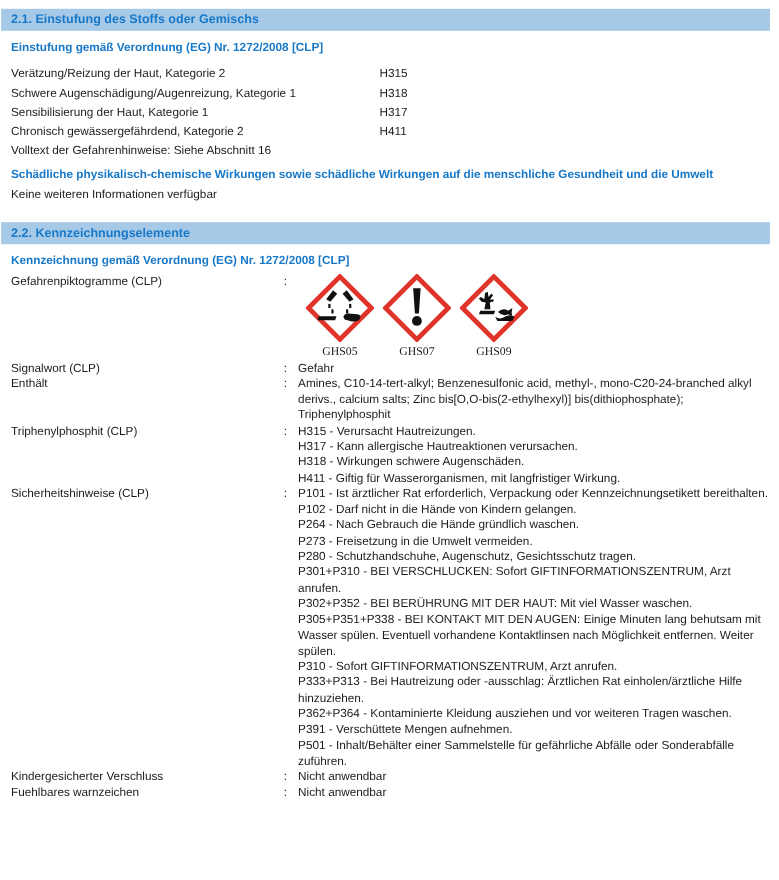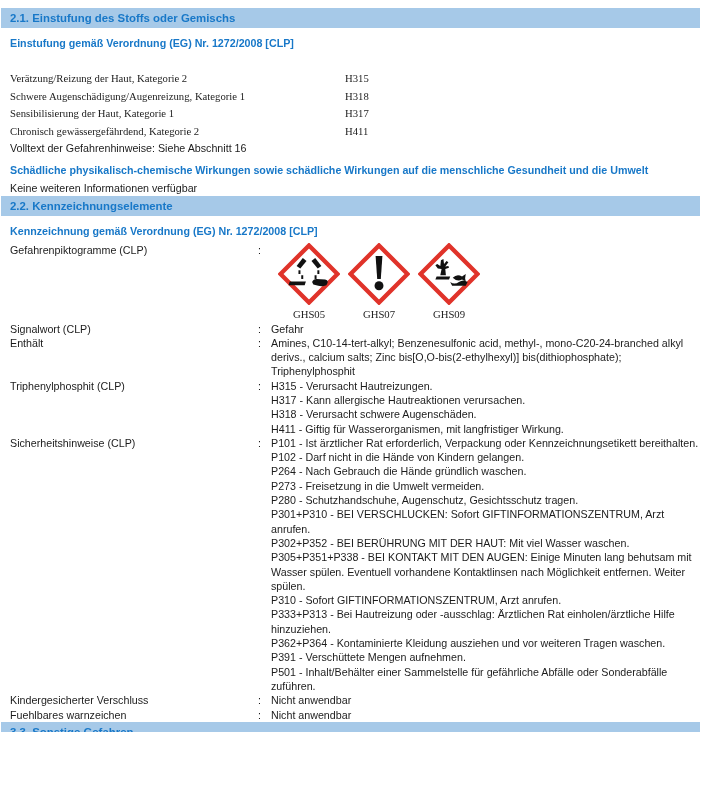--- a/index.html
+++ b/index.html
@@ -7,24 +7,24 @@
     width:708px;height:732px;box-sizing:border-box;
     padding-top:8px;overflow:hidden;background:#fff;
     font-family:"Liberation Sans", sans-serif;
     font-size:10.7px;color:#1c1c1c;
   }
   .section-bar{
     margin:0 8px 0 1px;height:20px;line-height:20px;
     background:#a6c9e8;color:#1878c8;
     font-weight:bold;font-size:11.4px;padding-left:9px;
   }
-  .section-bar.spaced{margin-top:0;}
+  .section-bar.spaced{margin-top:17px;}
   .content{padding:0 4px 0 10px;}
   .subheading{color:#1878c8;font-weight:bold;margin-top:7px;line-height:16px;}
-  .class-table{margin-top:19px;font-family:Liberation Serif, serif;}
+  .class-table{margin-top:8px;}
   .class-row{display:flex;line-height:17.5px;}
   .class-name{width:335px;flex:none;}
   .plain17{line-height:17.5px;}
   .adverse{margin-top:4px;}
   .noinfo{margin-top:3px;line-height:15px;}
   .kv{display:flex;line-height:14.3px;align-items:flex-start;}
   .kv-label{width:248px;flex:none;}
   .kv-colon{width:13px;flex:none;text-align:left;}
   .kv-value{width:430px;flex:none;}
   .kv.picto-kv{margin-top:4px;}
@@ -137,21 +137,21 @@
       <div class="kv-colon">:</div>
       <div class="kv-value">Amines, C10-14-tert-alkyl; Benzenesulfonic acid, methyl-, mono-C20-24-branched alkyl derivs., calcium salts; Zinc bis[O,O-bis(2-ethylhexyl)] bis(dithiophosphate); Triphenylphosphit</div>
     </div>
 
     <div class="kv">
       <div class="kv-label">Triphenylphosphit (CLP)</div>
       <div class="kv-colon">:</div>
       <div class="kv-value">
         <div>H315 - Verursacht Hautreizungen.</div>
         <div>H317 - Kann allergische Hautreaktionen verursachen.</div>
-        <div>H318 - Verursacht schwere Augenschäden.</div>
+        <div>H318 - Wirkungen schwere Augenschäden.</div>
         <div>H411 - Giftig für Wasserorganismen, mit langfristiger Wirkung.</div>
       </div>
     </div>
 
     <div class="kv">
       <div class="kv-label">Sicherheitshinweise (CLP)</div>
       <div class="kv-colon">:</div>
       <div class="kv-value">
         <div>P101 - Ist ärztlicher Rat erforderlich, Verpackung oder Kennzeichnungsetikett bereithalten.</div>
         <div>P102 - Darf nicht in die Hände von Kindern gelangen.</div>

